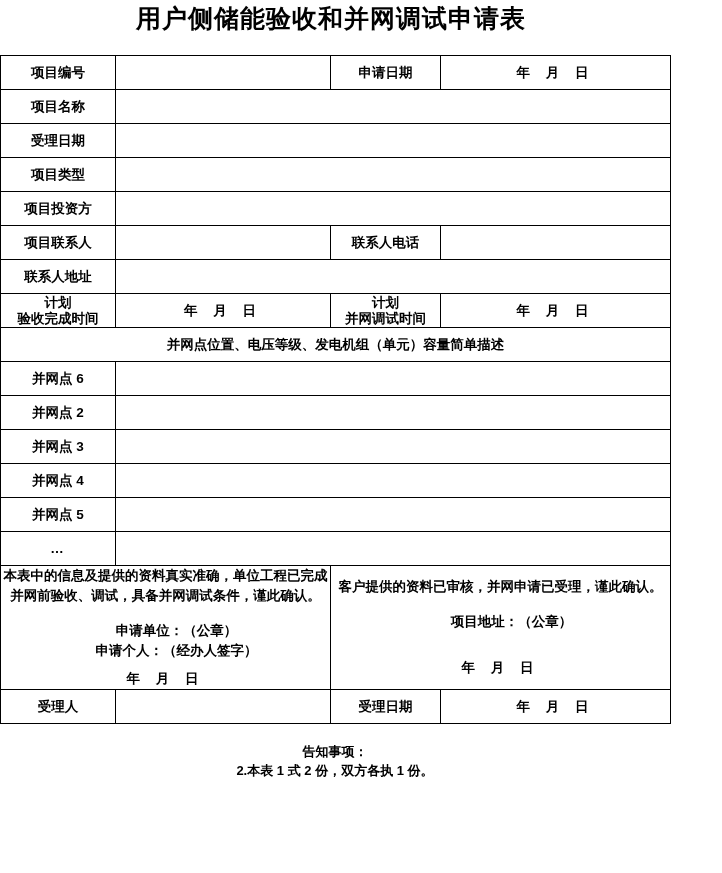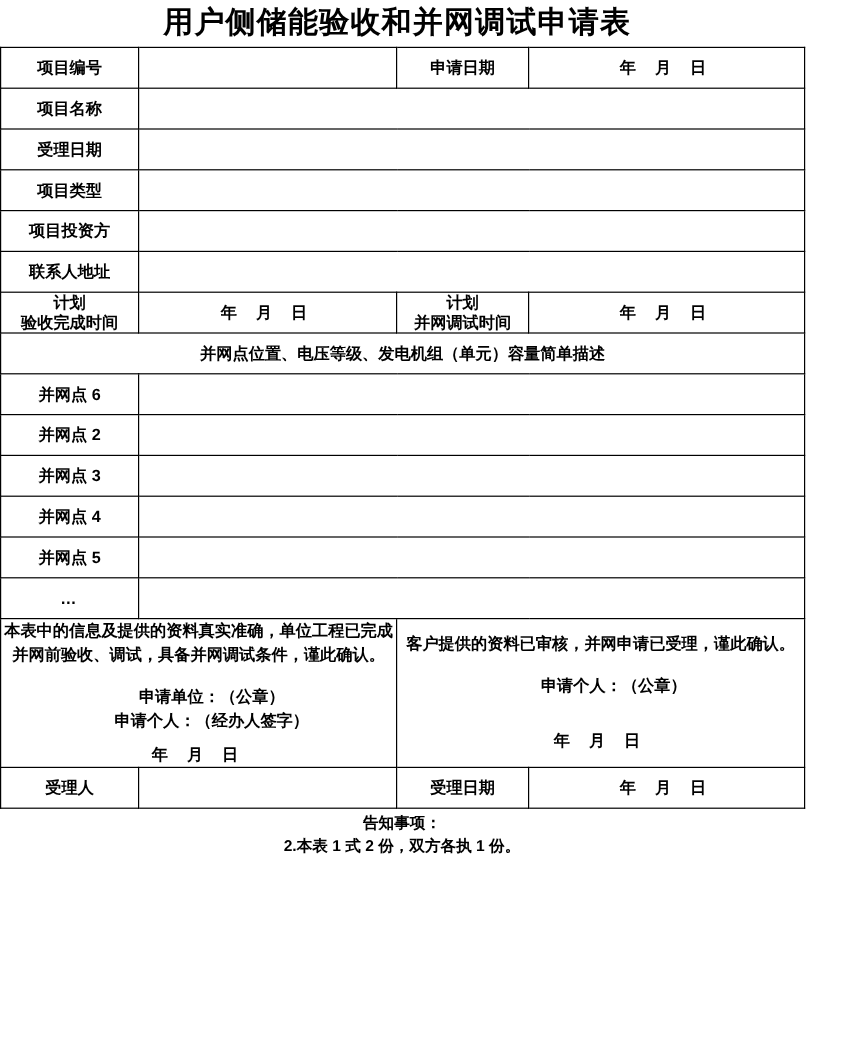--- a/index.html
+++ b/index.html
@@ -25,21 +25,21 @@
     font-size: 25px;
     font-weight: bold;
     letter-spacing: 1px;
     padding-top: 2px;
     padding-bottom: 4px;
     color: #000;
   }
   table.form {
     border-collapse: collapse;
     width: 670px;
-    margin: 0 auto;
+    margin: 16px auto;
     table-layout: fixed;
   }
   table.form td {
     border: 1px solid #000000;
     font-size: 13.5px;
     padding: 0;
     height: 33px;
     vertical-align: middle;
     text-align: center;
     font-weight: bold;
@@ -146,20 +146,26 @@
       </tr>
       <tr>
         <td class="lbl">项目类型</td>
         <td class="val" colspan="3"></td>
       </tr>
       <tr>
         <td class="lbl">项目投资方</td>
         <td class="val" colspan="3"></td>
       </tr>
       <tr>
+        <td class="lbl">项目联系人</td>
+        <td class="val"></td>
+        <td class="lbl2">联系人电话</td>
+        <td class="val"></td>
+      </tr>
+      <tr>
         <td class="lbl">联系人地址</td>
         <td class="val" colspan="3"></td>
       </tr>
       <tr>
         <td class="lbl two-line">
           <div>计划</div>
           <div>验收完成时间</div>
         </td>
         <td class="val date-inline">年    月    日</td>
         <td class="lbl2 two-line">
@@ -199,21 +205,21 @@
         <td class="declare" colspan="2">
           <span>本表中的信息及提供的资料真实准确，单位工程已完成并网前验收、调试，具备并网调试条件，谨此确认。</span>
           <span class="spacer"></span>
           <span class="indent">申请单位：（公章）</span>
           <span class="indent">申请个人：（经办人签字）</span>
           <span class="center-date">年    月    日</span>
         </td>
         <td class="declare" colspan="2">
           <span>客户提供的资料已审核，并网申请已受理，谨此确认。</span>
           <span class="spacer"></span>
-          <span class="indent">申请个人：（公章）</span>
+          <span class="indent">项目地址：（公章）</span>
           <span class="right-date">年    月    日</span>
         </td>
       </tr>
       <tr>
         <td class="lbl">受理人</td>
         <td class="val"></td>
         <td class="lbl2">受理日期</td>
         <td class="val date-inline">年    月    日</td>
       </tr>
     </tbody>

